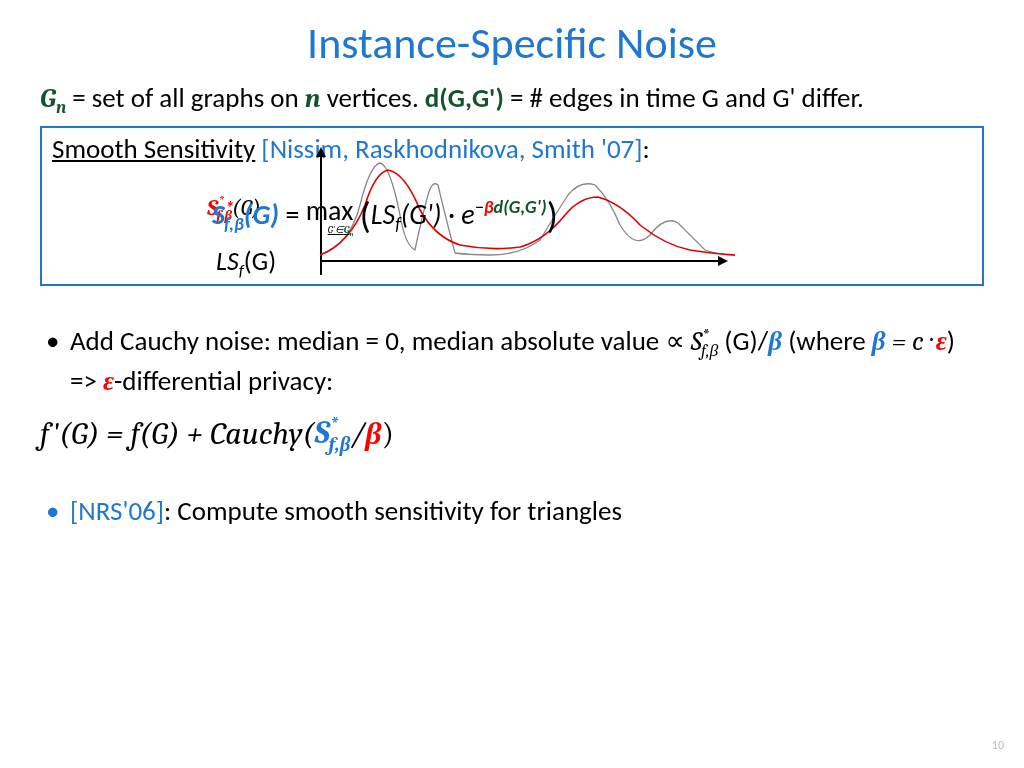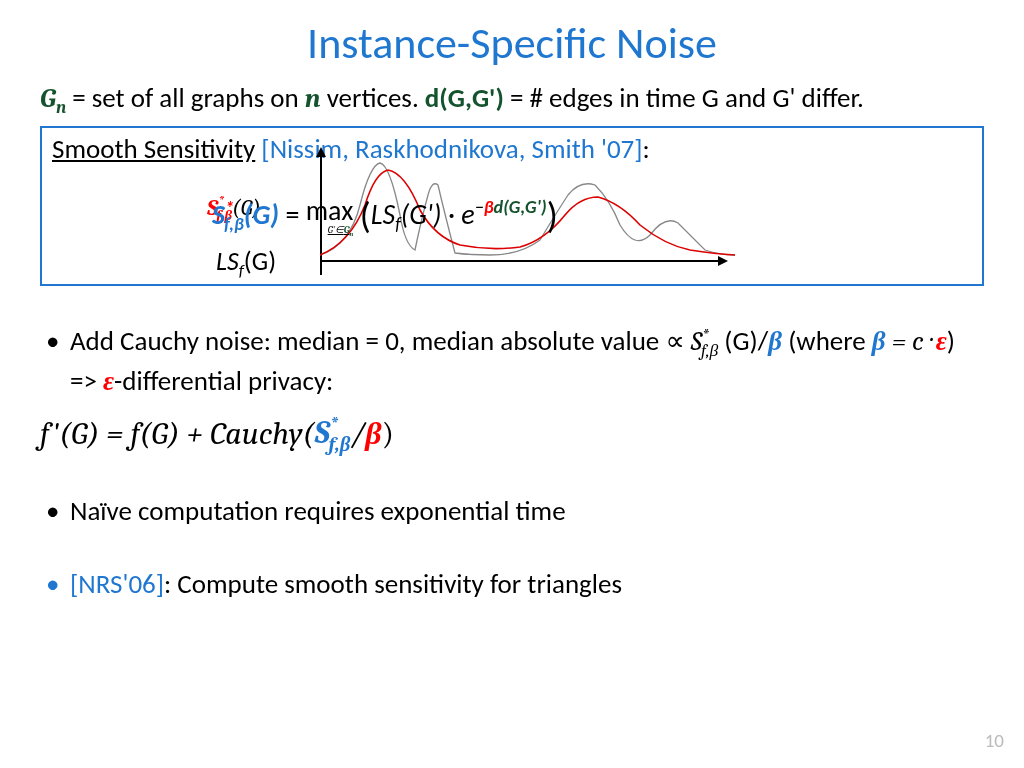--- a/index.html
+++ b/index.html
@@ -134,21 +134,21 @@
   .center-eq {
     text-align: left;
     font-size: 32px;
     font-style: italic;
     margin: 12px 0 12px 0;
   }
   .pagenum {
     position: absolute;
     right: 20px;
     bottom: 16px;
-    font-size: 19px;
+    font-size: 12px;
     color: #bbb;
   }
   .paren { font-size: 1.3em; vertical-align: -0.12em; font-style: normal;}
   .ital { font-style: italic; font-family: Cambria, 'Times New Roman', serif; }
 </style>
 </head>
 <body>
 
 <div class="title">Instance-Specific Noise</div>
 
@@ -183,19 +183,18 @@
   <li>
     <span>Add Cauchy noise: median = 0, median absolute value ∝ </span><span class="ital"><span>S</span><span class="sup">*</span><span class="sub" style="margin-left:-8px">f,β</span></span><span> (G)/</span><span class="bold blue ital">β</span><span> (where </span><span class="bold blue ital">β</span><span class="ital"> = c · </span><span class="bold red ital">ε</span><span>) =&gt; </span><span class="bold red ital">ε</span><span>-differential privacy:</span>
   </li>
 </ul>
 
 <div class="center-eq ital">
   <span>f'(G) =  f(G) + Cauchy(</span><span class="bold blue"><span>S</span><span class="sup">*</span><span class="sub" style="margin-left:-10px">f,β</span></span><span>/</span><span class="bold red">β</span><span style="font-style:normal">)</span>
 </div>
 
 <ul class="bullets">
-  <li>Naïve computation requires exponential time</li>
   <li class="blue-bullet">
     <span class="blue">[NRS'06]</span><span>: Compute smooth sensitivity for triangles</span>
   </li>
 </ul>
 
 <div class="pagenum">10</div>
 
 </body></html>

